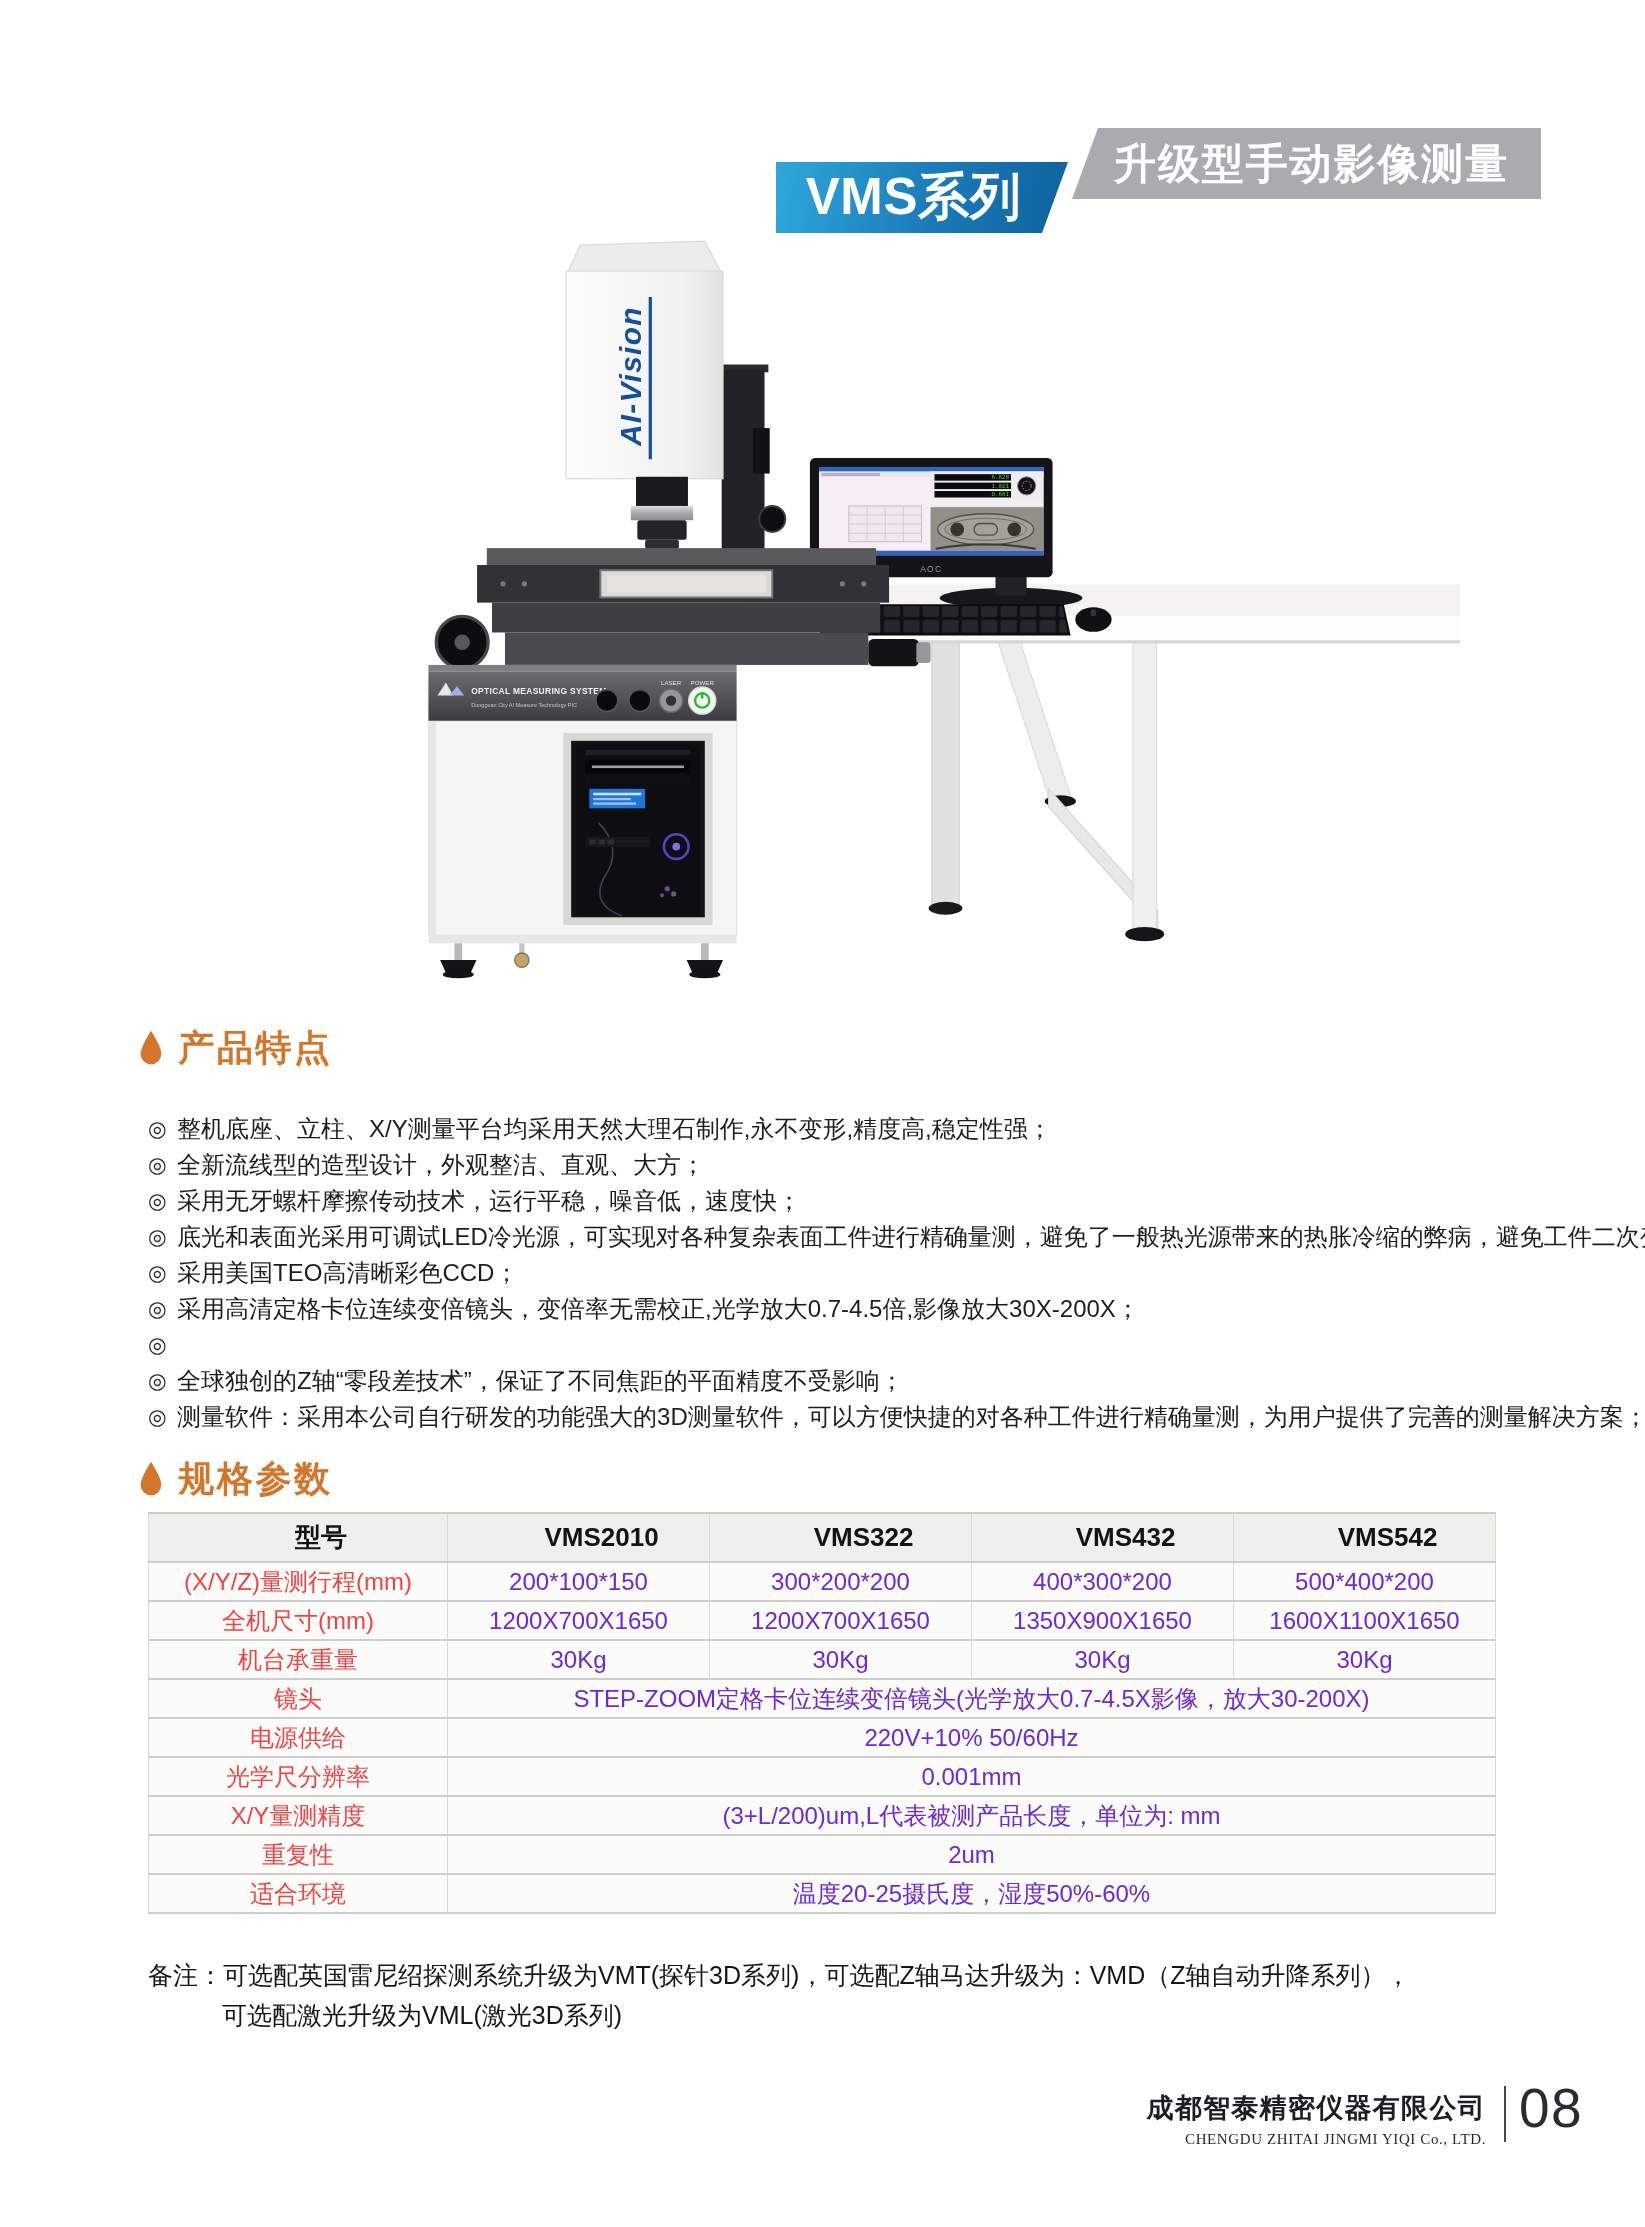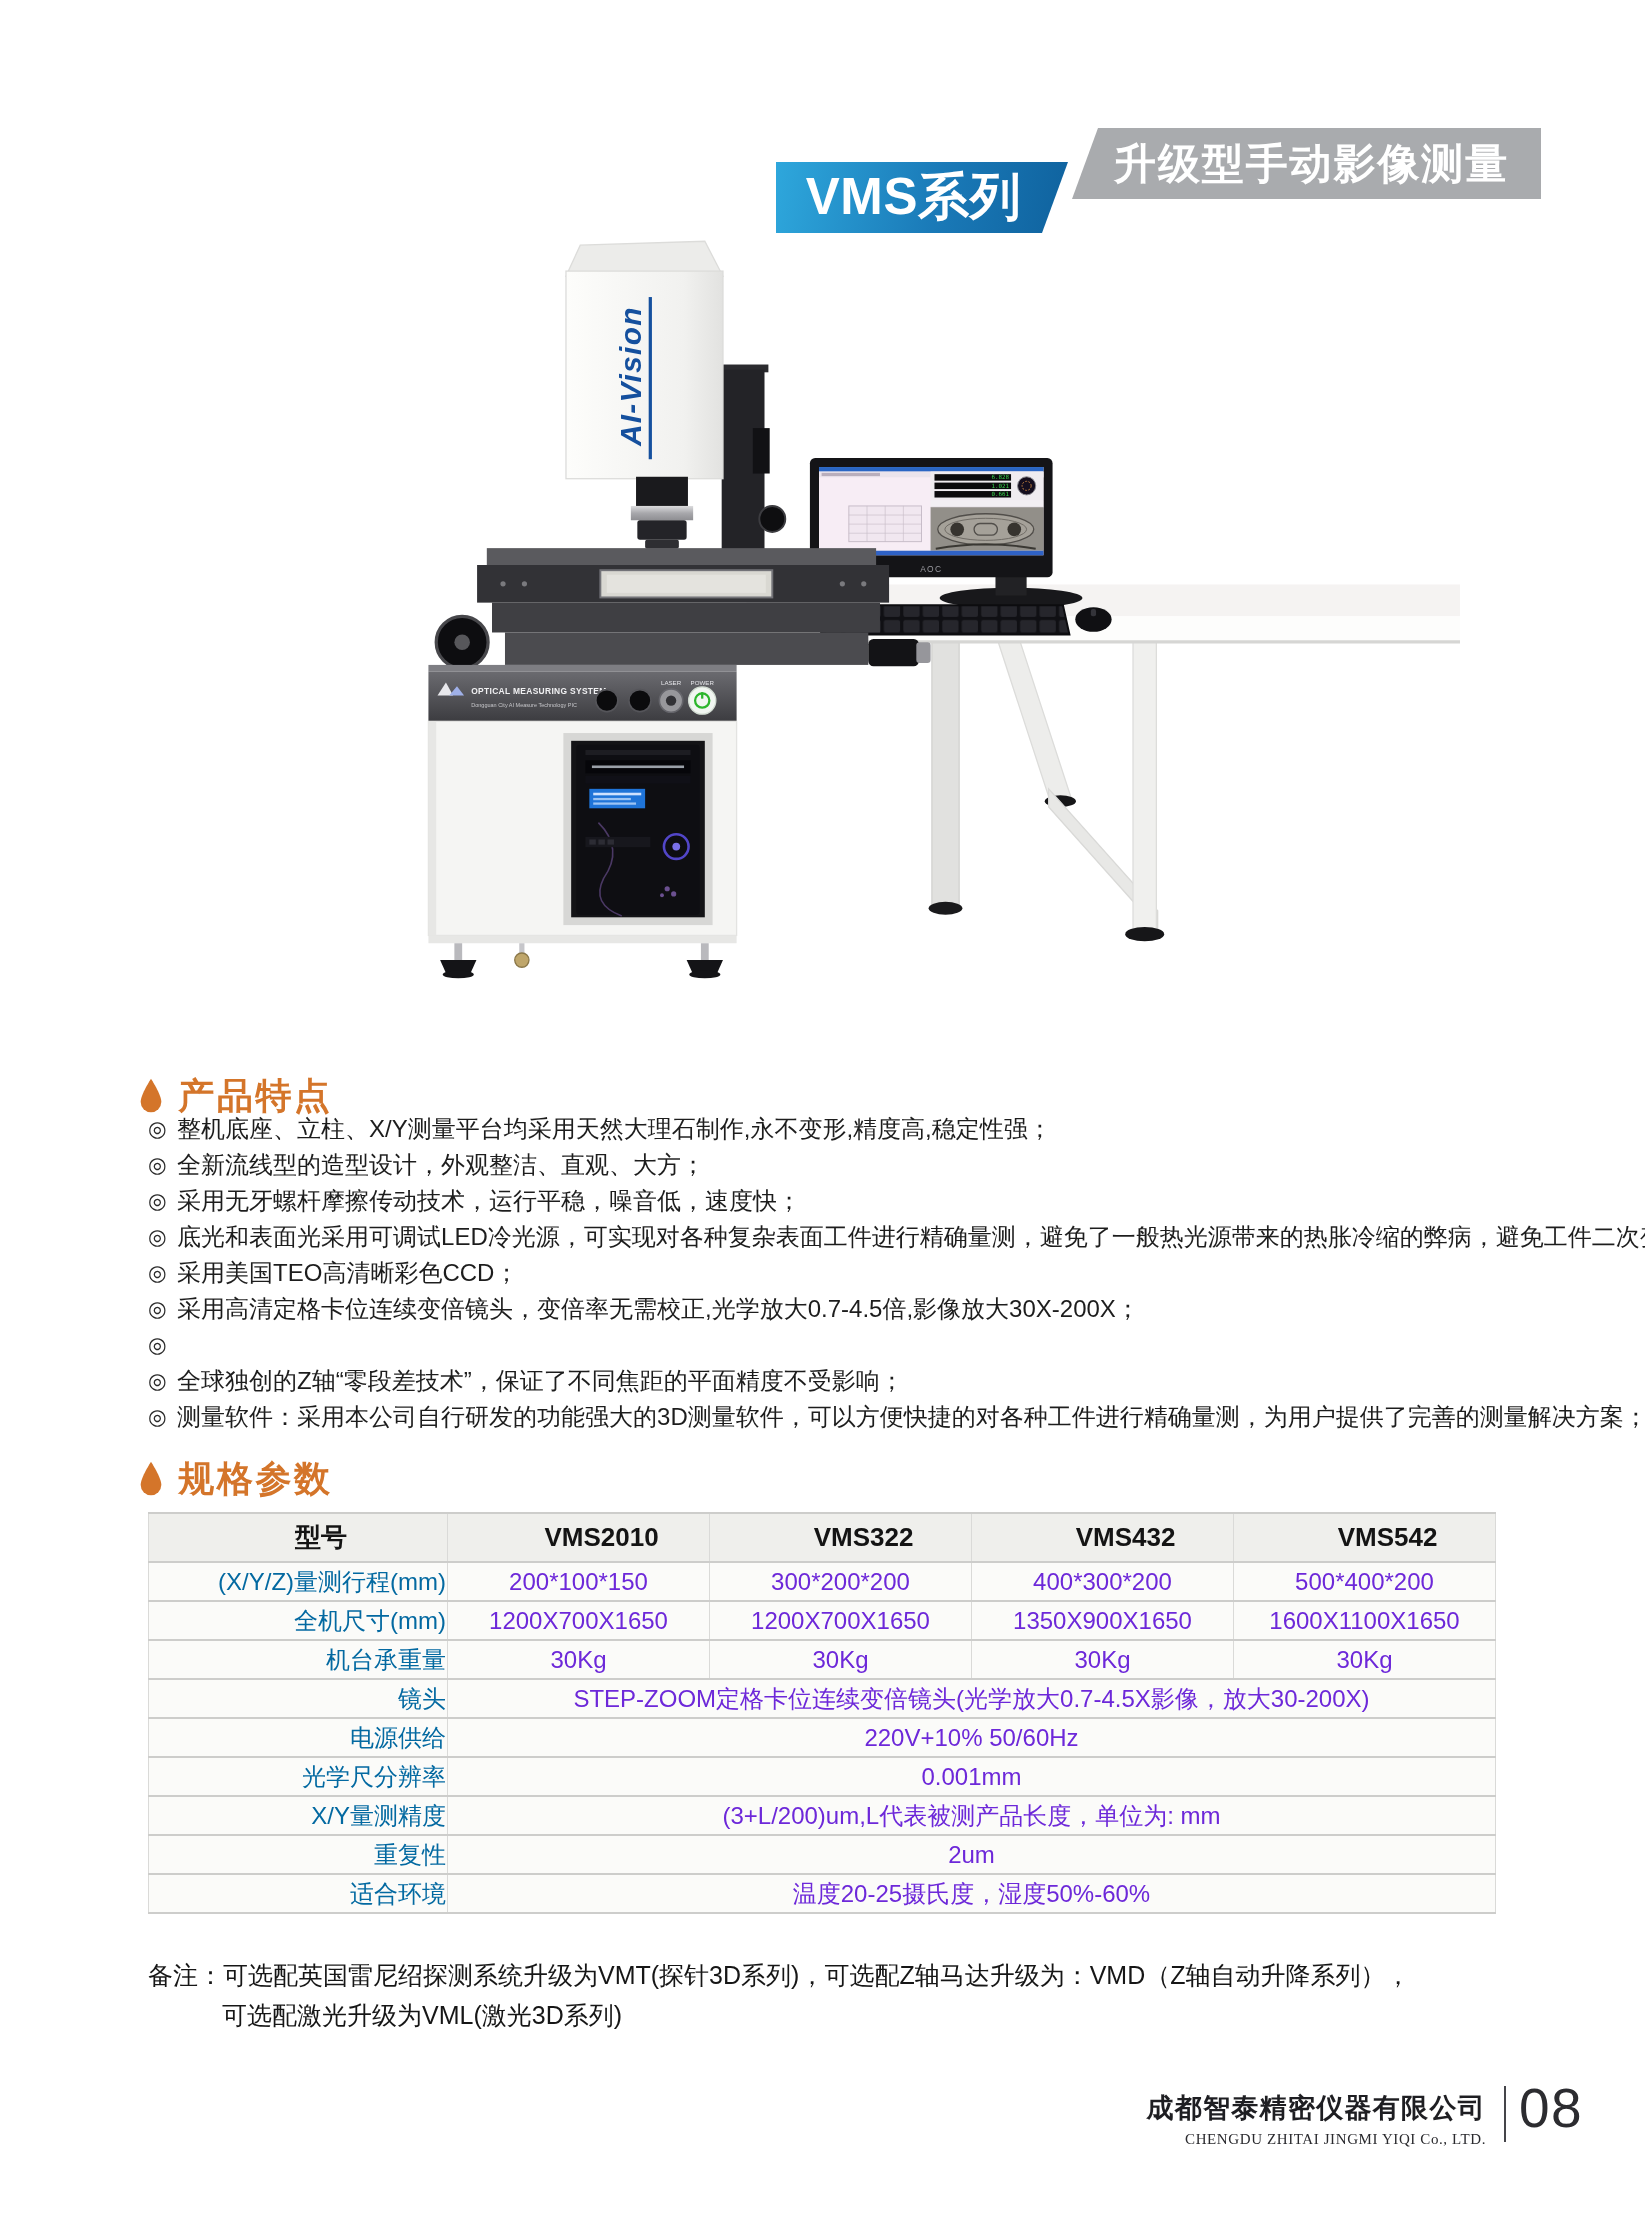--- a/index.html
+++ b/index.html
@@ -15,36 +15,36 @@
   .badge-gray{position:absolute;left:1072px;top:128px;width:469px;height:71px;
     background:#a9abae;clip-path:polygon(26px 0,100% 0,100% 100%,0 100%);
     color:#fff;font-size:42px;font-weight:bold;line-height:71px;
     padding-left:42px;box-sizing:border-box;letter-spacing:1.9px;}
 
   
   .photo{position:absolute;left:357px;top:214px;width:1142px;height:811px;}
 
   
   .sec-head{position:absolute;display:flex;align-items:center;gap:14.3px;}
-  #feat-head{left:138px;top:1024px;margin-top:48px;}
+  #feat-head{left:138px;top:1024px;}
   #spec-head{left:138px;top:1455px;}
   .sec-title{font-size:36px;font-weight:bold;color:#d4752a;letter-spacing:2.6px;}
 
   
   .features{position:absolute;left:148px;top:1111px;width:1493px;list-style:none;margin:0;padding:0;}
   .features li{display:flex;gap:10.4px;font-size:24px;line-height:36px;color:#1d1d1d;white-space:nowrap;}
   .bul{font-size:21.4px;color:#2b2b2b;line-height:36px;}
 
   
   .spec-table{position:absolute;left:148px;top:1512px;width:1347px;border-collapse:collapse;table-layout:fixed;}
   .spec-table th,.spec-table td{border-left:1.3px solid #dadad8;border-right:1.3px solid #dadad8;
     border-top:2.6px solid #cdcdcb;border-bottom:2.6px solid #cdcdcb;text-align:center;vertical-align:middle;}
   .spec-table thead th{height:45px;background:#efefec;font-size:26px;font-weight:bold;color:#141414;padding-left:47px;}
   .spec-table tbody tr{height:39px;background:#fbfbf9;}
-  .spec-table tbody th{font-weight:normal;font-size:24px;color:#0369a1;text-align:right;}
+  .spec-table tbody th{font-weight:normal;font-size:24px;color:#ef4444;}
   .spec-table tbody td{font-size:24px;color:#6d28d9;}
 
   
   .notes{position:absolute;left:148px;top:1955px;width:1395px;font-size:25px;line-height:40px;color:#161616;}
   .notes .l2{padding-left:74px;}
 
   
   .f-company{position:absolute;left:967px;top:2090px;width:519px;text-align:right;color:#1e1e22;}
   .f-company .cn{font-size:27px;font-weight:bold;letter-spacing:1.3px;}
   .f-company .en{font-size:15px;letter-spacing:0.6px;margin-top:5.2px;color:#2a2a2e;font-family:Liberation Serif, serif;}

